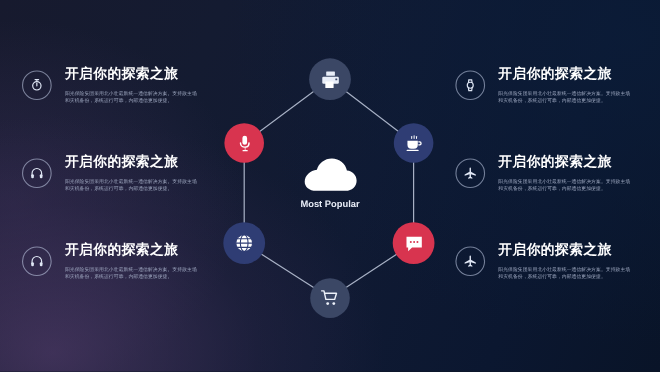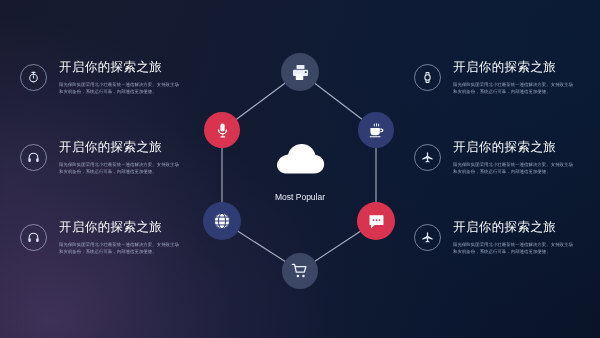--- a/index.html
+++ b/index.html
@@ -54,21 +54,21 @@
   .f-icon svg { display: block; }
 
   .f-text {
     margin-left: 12px;
     flex: 1 1 auto;
     min-width: 0;
   }
   .f-title {
     color: #ffffff;
     font-size: 12.5px;
-    font-weight: normal;
+    font-weight: bold;
     letter-spacing: 0.4px;
     line-height: 14px;
     white-space: nowrap;
   }
   .f-desc {
     margin-top: 7px;
     color: #aab4cc;
     font-size: 4.4px;
     line-height: 7.3px;
     letter-spacing: 0.05px;
@@ -111,25 +111,25 @@
   
   #center {
     position: absolute;
     left: 72px;
     top: 92px;
     width: 84px;
     text-align: center;
   }
   #cloud-icon { display: block; margin: 0 auto; }
   #center-label {
-    margin-top: 16px;
+    margin-top: 4px;
     color: #e8edf7;
     font-size: 8.5px;
     line-height: 10.5px;
-    font-weight: normal;
+    font-weight: bold;
   }
 </style>
 </head>
 <body>
 
 <div id="slide">
 
   <div class="feature left f-row-0">
     <div class="f-icon">
       <svg width="13" height="13" viewBox="0 0 24 24" fill="none" stroke="#dfe6f4" stroke-width="2" stroke-linecap="round">

